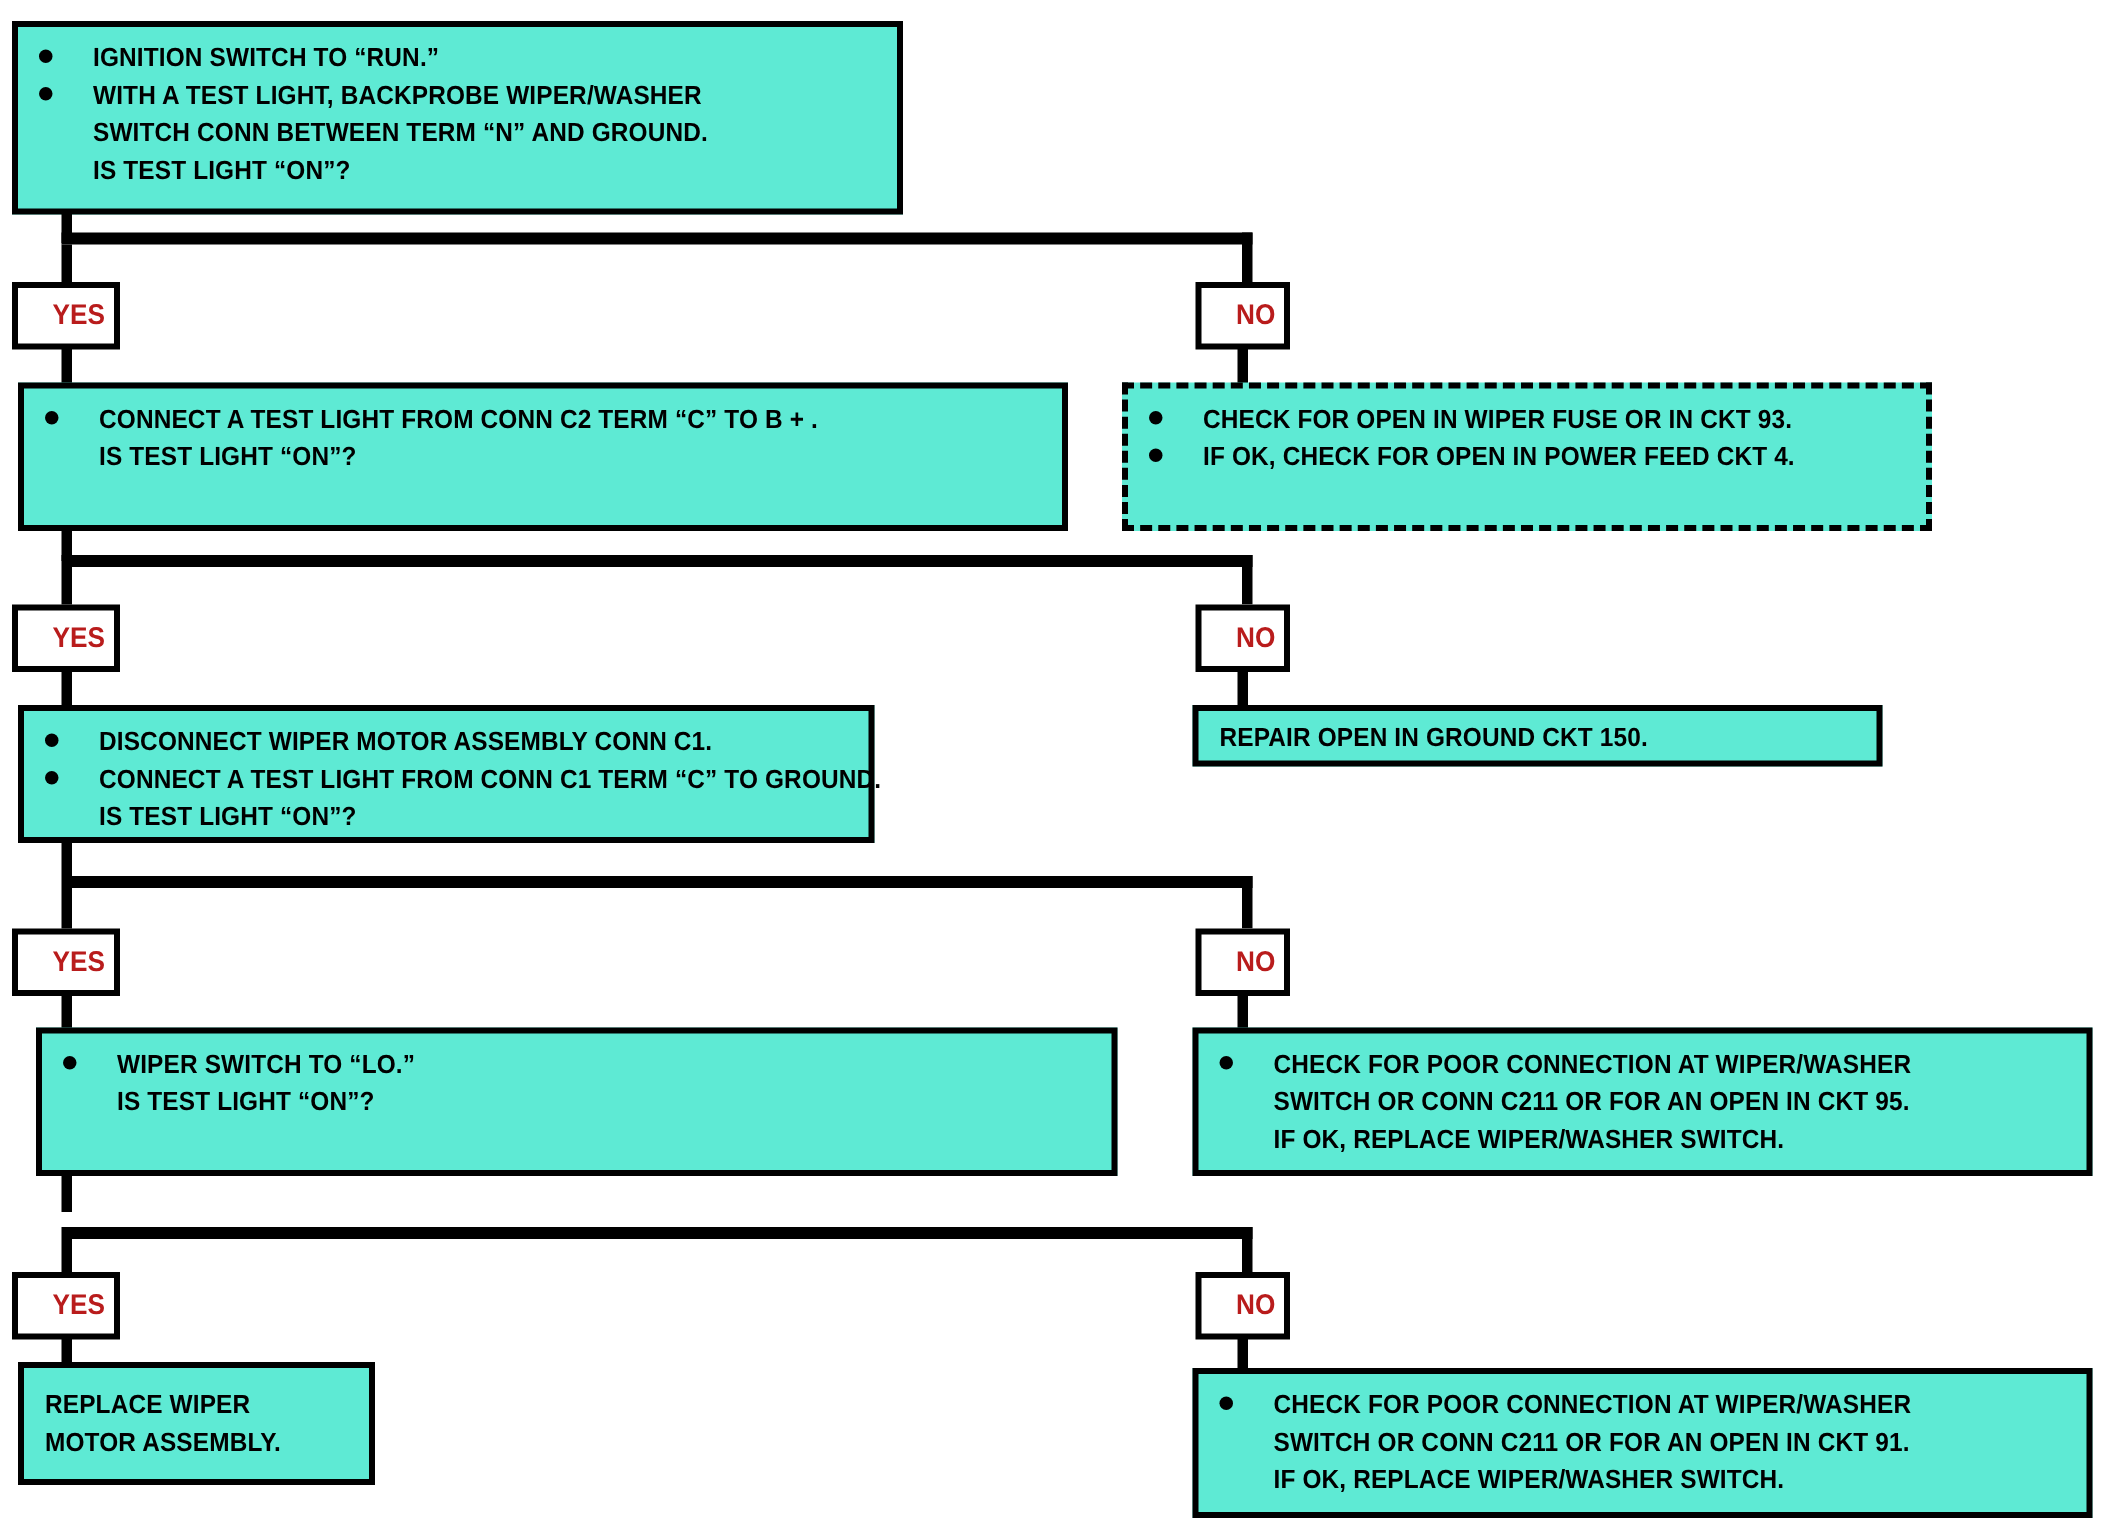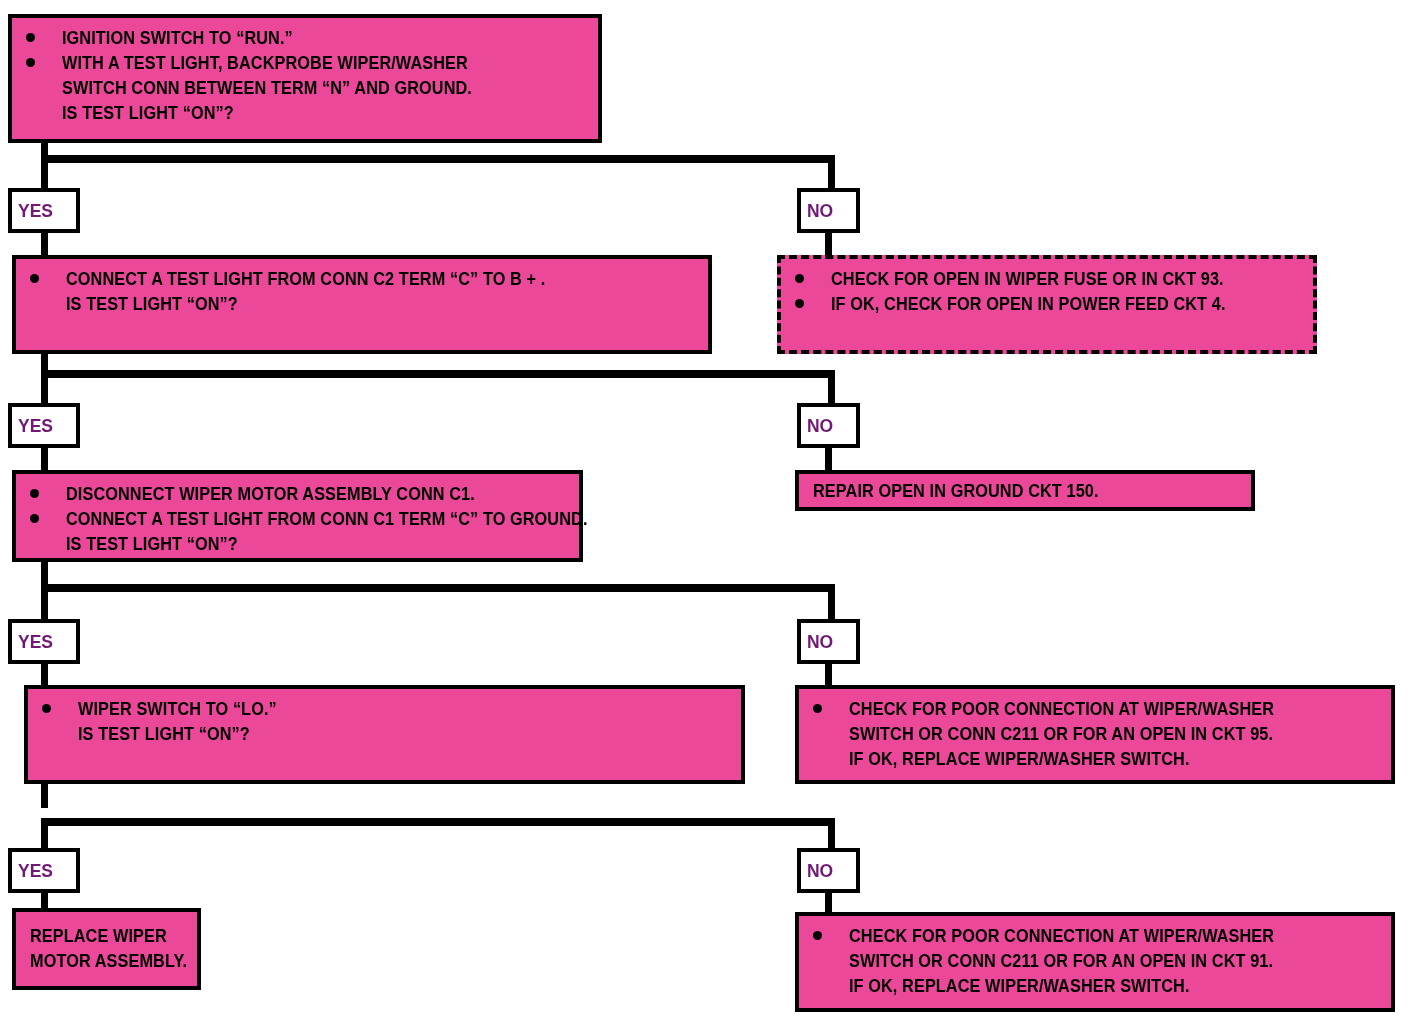--- a/index.html
+++ b/index.html
@@ -15,21 +15,21 @@
     background: #ffffff;
     font-family: "Liberation Sans", "DejaVu Sans", sans-serif;
     overflow: hidden;
   }
 
   
   .box {
     position: absolute;
     box-sizing: border-box;
     border: 4px solid #000;
-    background: #ec4899;
+    background: #5eead4;
     padding: 8px 10px 24px 10px;
   }
   .box.dashed {
     border: 4px dashed #000;
   }
 
   
   .lines {
     list-style: none;
     margin: 0;
@@ -71,25 +71,25 @@
 
   
   .tag {
     position: absolute;
     box-sizing: border-box;
     border: 4px solid #000;
     background: #fff;
     display: flex;
     align-items: center;
     justify-content: flex-start;
-    padding-left: 6px;
+    padding-left: 23px;
     font-size: 19px;
     font-weight: 700;
     line-height: 1;
-    color: #701a75;
+    color: #b91c1c;
     text-transform: uppercase;
   }
   .tag span { transform: scaleX(0.92); transform-origin: left center; }
 
   
   .vline {
     position: absolute;
     background: #000;
     width: 7px;
   }
@@ -146,21 +146,21 @@
         <span class="bulletcell"><span class="dot"></span></span>
         <span class="txt">CONNECT A TEST LIGHT FROM CONN C2 TERM “C” TO B + .</span>
       </div>
       <div class="line">
         <span class="bulletcell empty"></span>
         <span class="txt">IS TEST LIGHT “ON”?</span>
       </div>
     </div>
   </div>
 
-  <div class="box dashed" style="left:777px; top:255px; width:540px; height:99px;">
+  <div class="box dashed" style="left:748px; top:255px; width:540px; height:99px;">
     <div class="lines">
       <div class="line">
         <span class="bulletcell"><span class="dot"></span></span>
         <span class="txt">CHECK FOR OPEN IN WIPER FUSE OR IN CKT 93.</span>
       </div>
       <div class="line">
         <span class="bulletcell"><span class="dot"></span></span>
         <span class="txt">IF OK, CHECK FOR OPEN IN POWER FEED CKT 4.</span>
       </div>
     </div>
@@ -260,21 +260,21 @@
   <div class="tag" style="left:8px; top:848px; width:72px; height:45px;">
     <span>YES</span>
   </div>
   <div class="tag" style="left:797px; top:848px; width:63px; height:45px;">
     <span>NO</span>
   </div>
 
   <div class="vline" style="left:41px; top:891px; height:20px;"></div>
   <div class="vline" style="left:825px; top:891px; height:24px;"></div>
 
-  <div class="box nobullet" style="left:12px; top:908px; width:189px; height:82px; padding-top:12px;">
+  <div class="box nobullet" style="left:12px; top:908px; width:238px; height:82px; padding-top:12px;">
     <div class="lines">
       <div class="line">
         
         <span class="txt">REPLACE WIPER</span>
       </div>
       <div class="line">
         
         <span class="txt">MOTOR ASSEMBLY.</span>
       </div>
     </div>

